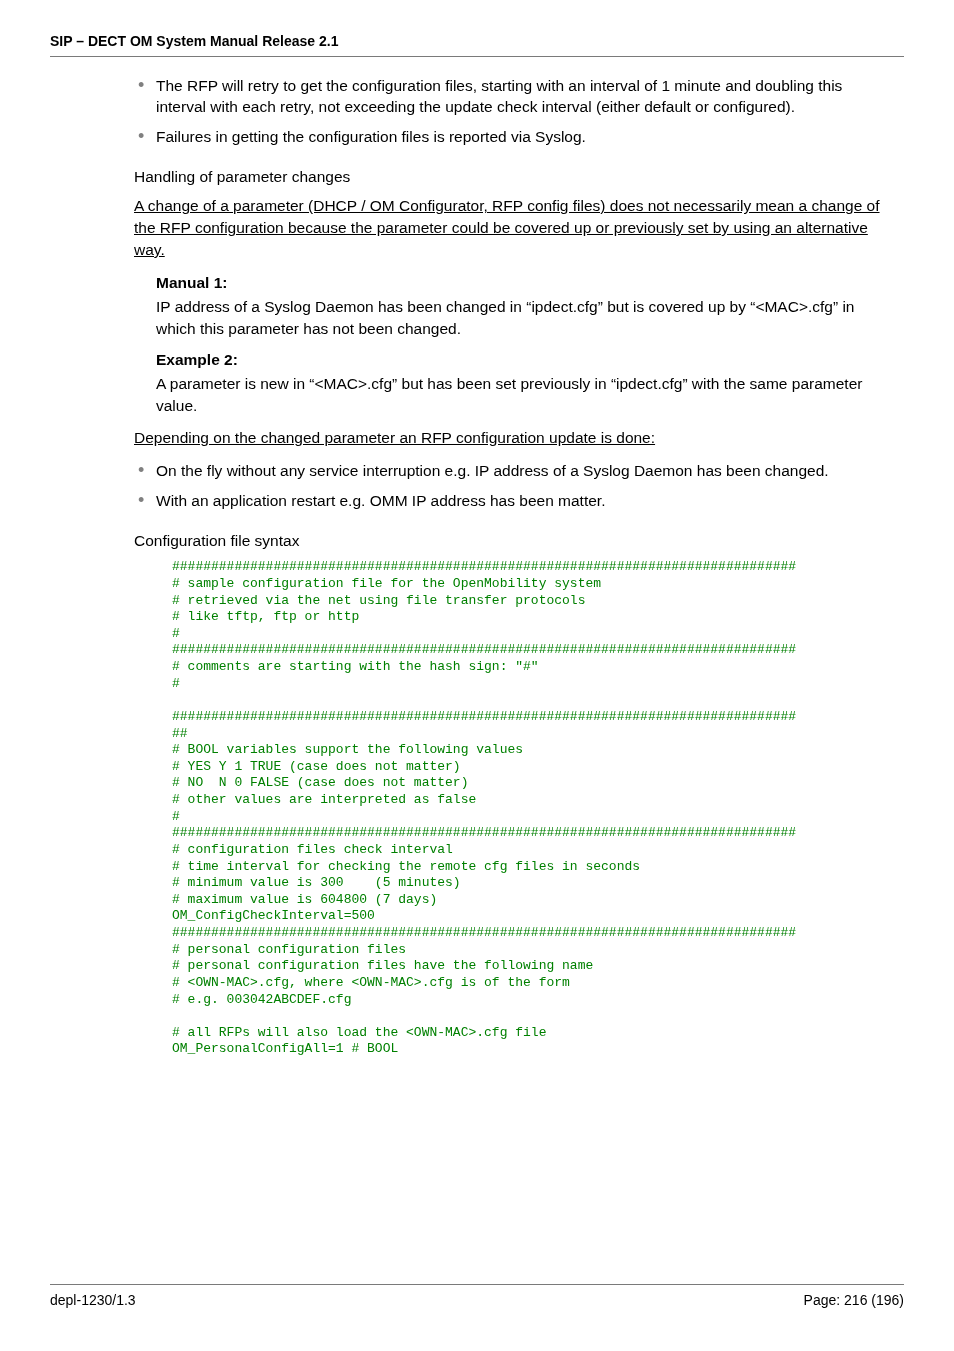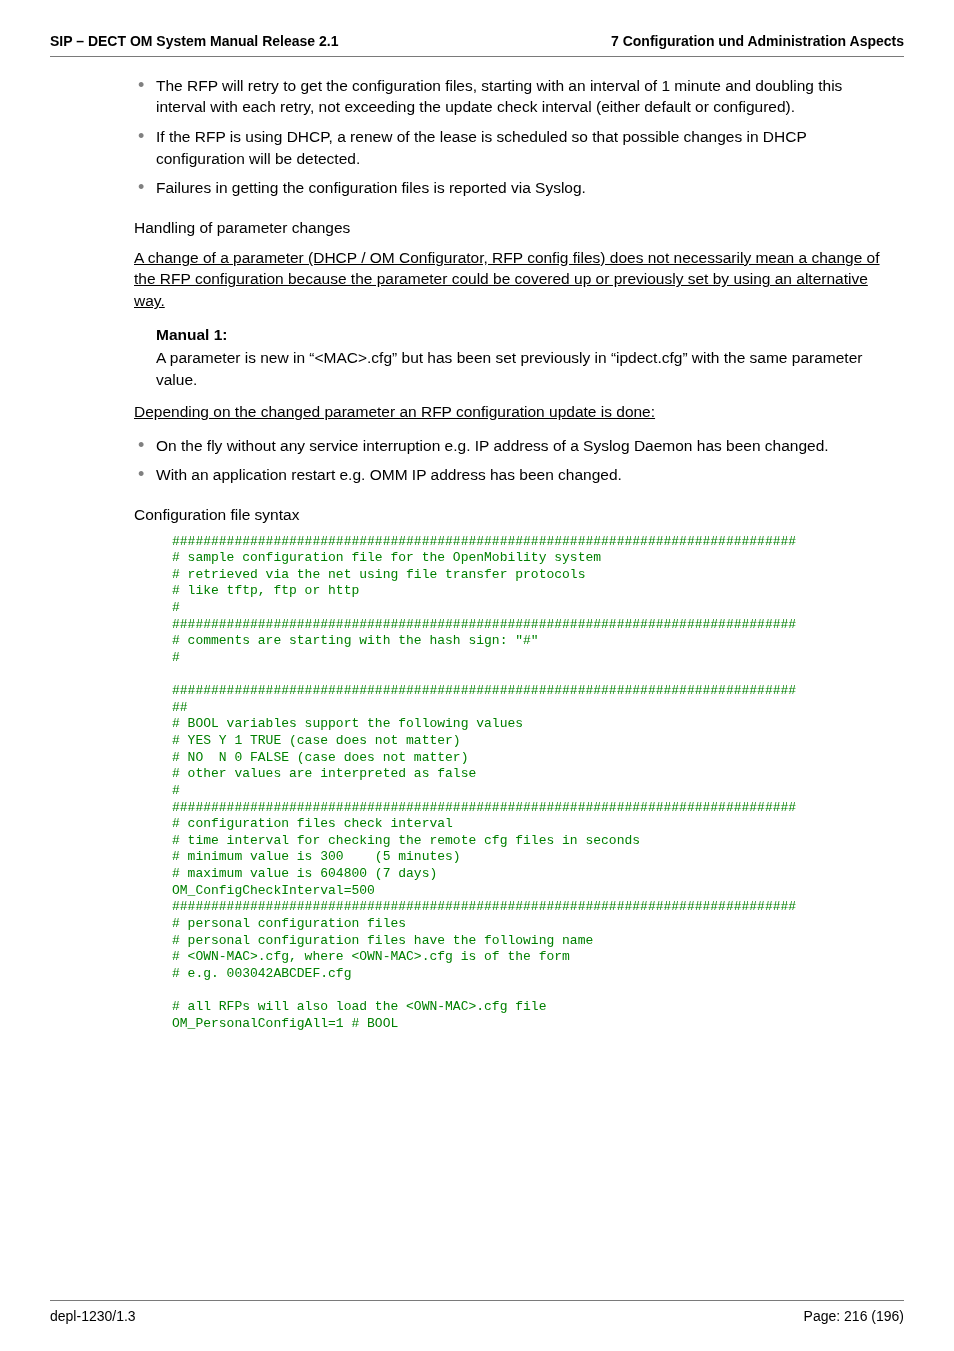--- a/index.html
+++ b/index.html
@@ -83,63 +83,63 @@
     color: #008000;
     white-space: pre;
     margin: 4px 0 0 38px;
     line-height: 1.28;
     overflow: hidden;
   }
   .footer-row {
     position: absolute;
     left: 50px;
     right: 50px;
-    bottom: 24px;
+    bottom: 40px;
   }
   .footer-inner {
     display: flex;
     justify-content: space-between;
     font-size: 14px;
     color: #000;
     margin-top: 6px;
   }
 </style>
 </head>
 <body>
 
 <div class="page">
 
   <div class="header-row">
     <span>SIP – DECT OM System Manual Release 2.1</span>
-    <span>7 Configuration und Administration Aspects</span>
   </div>
   <hr class="rule-top">
 
   <div class="content">
 
     <ul class="bullets">
       <li>The RFP will retry to get the configuration files, starting with an interval of 1 minute and doubling this interval with each retry, not exceeding the update check interval (either default or configured).</li>
-      <li>If the RFP is using DHCP, a renew of the lease is scheduled so that possible changes in DHCP configuration will be detected.</li>
       <li>Failures in getting the configuration files is reported via Syslog.</li>
     </ul>
 
     <div class="h-sub">Handling of parameter changes</div>
     <p class="para">A change of a parameter (DHCP / OM Configurator, RFP config files) does not necessarily mean a change of the RFP configuration because the parameter could be covered up or previously set by using an alternative way.</p>
 
     <div class="example-block">
       <div class="example-title">Manual 1:</div>
+      <p class="example-body">IP address of a Syslog Daemon has been changed in “ipdect.cfg” but is covered up by “&lt;MAC&gt;.cfg” in which this parameter has not been changed.</p>
 
+      <div class="example-title">Example 2:</div>
       <p class="example-body">A parameter is new in “&lt;MAC&gt;.cfg” but has been set previously in “ipdect.cfg” with the same parameter value.</p>
     </div>
 
     <p class="para">Depending on the changed parameter an RFP configuration update is done:</p>
 
     <ul class="bullets">
       <li>On the fly without any service interruption e.g. IP address of a Syslog Daemon has been changed.</li>
-      <li>With an application restart e.g. OMM IP address has been changed.</li>
+      <li>With an application restart e.g. OMM IP address has been matter.</li>
     </ul>
 
     <div class="h-sub">Configuration file syntax</div>
     <pre class="code">################################################################################
 # sample configuration file for the OpenMobility system
 # retrieved via the net using file transfer protocols
 # like tftp, ftp or http
 #
 ################################################################################
 # comments are starting with the hash sign: "#"

